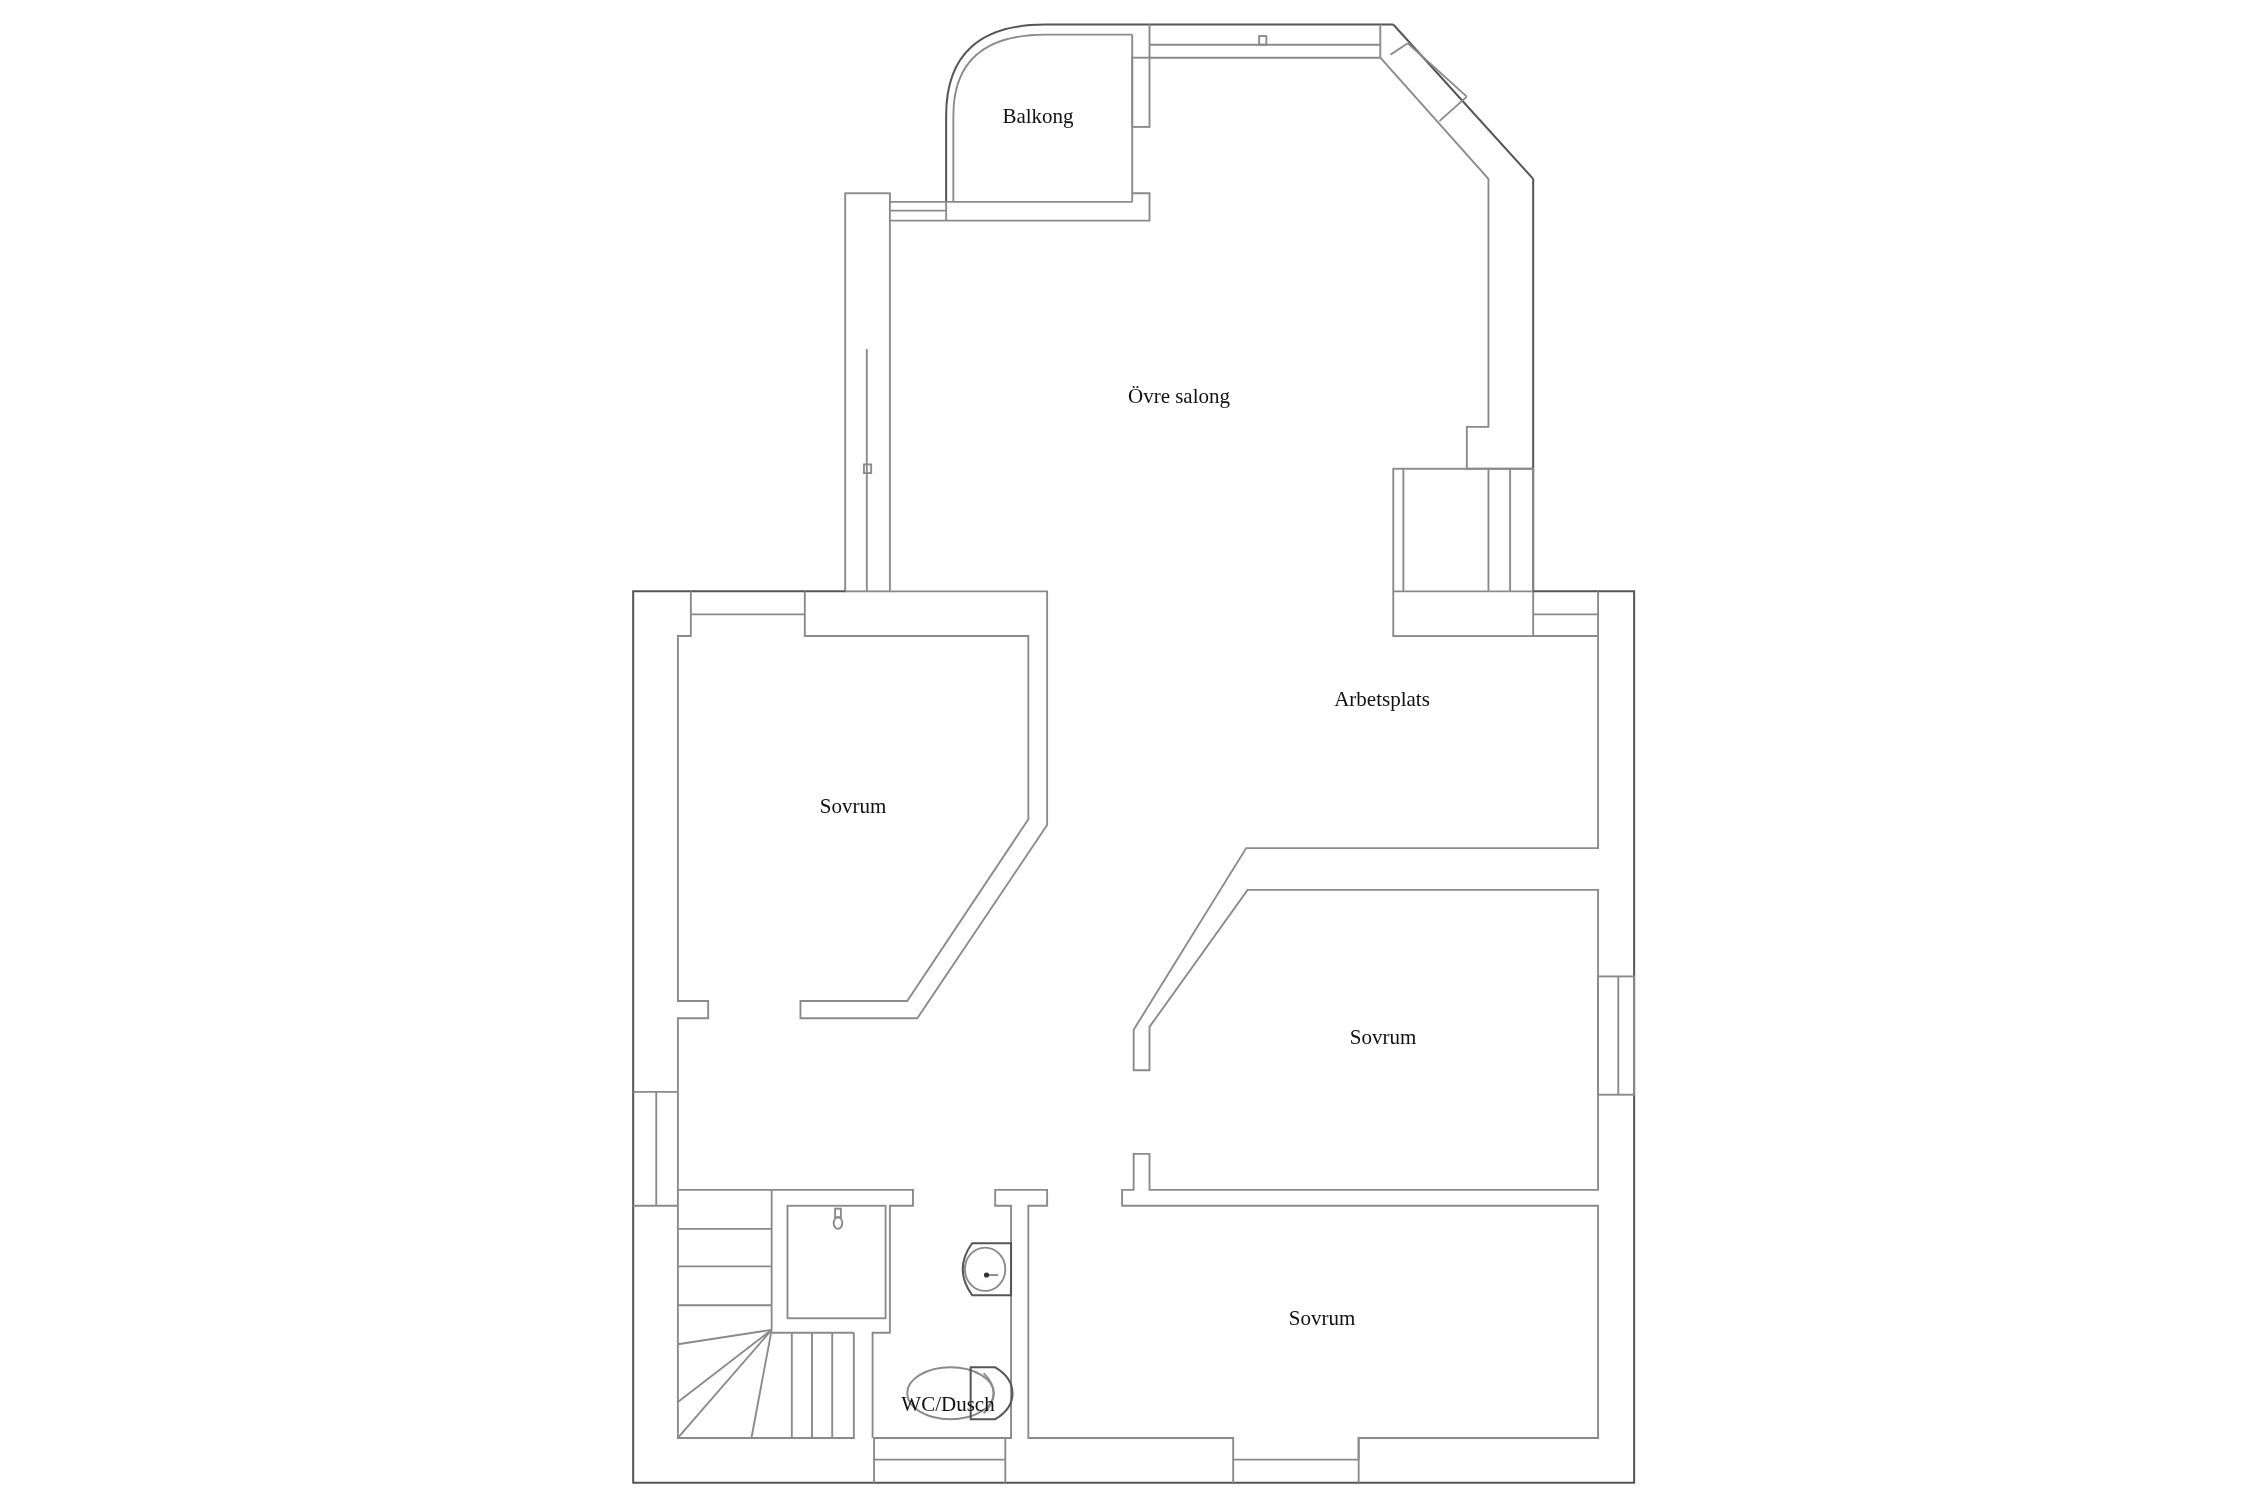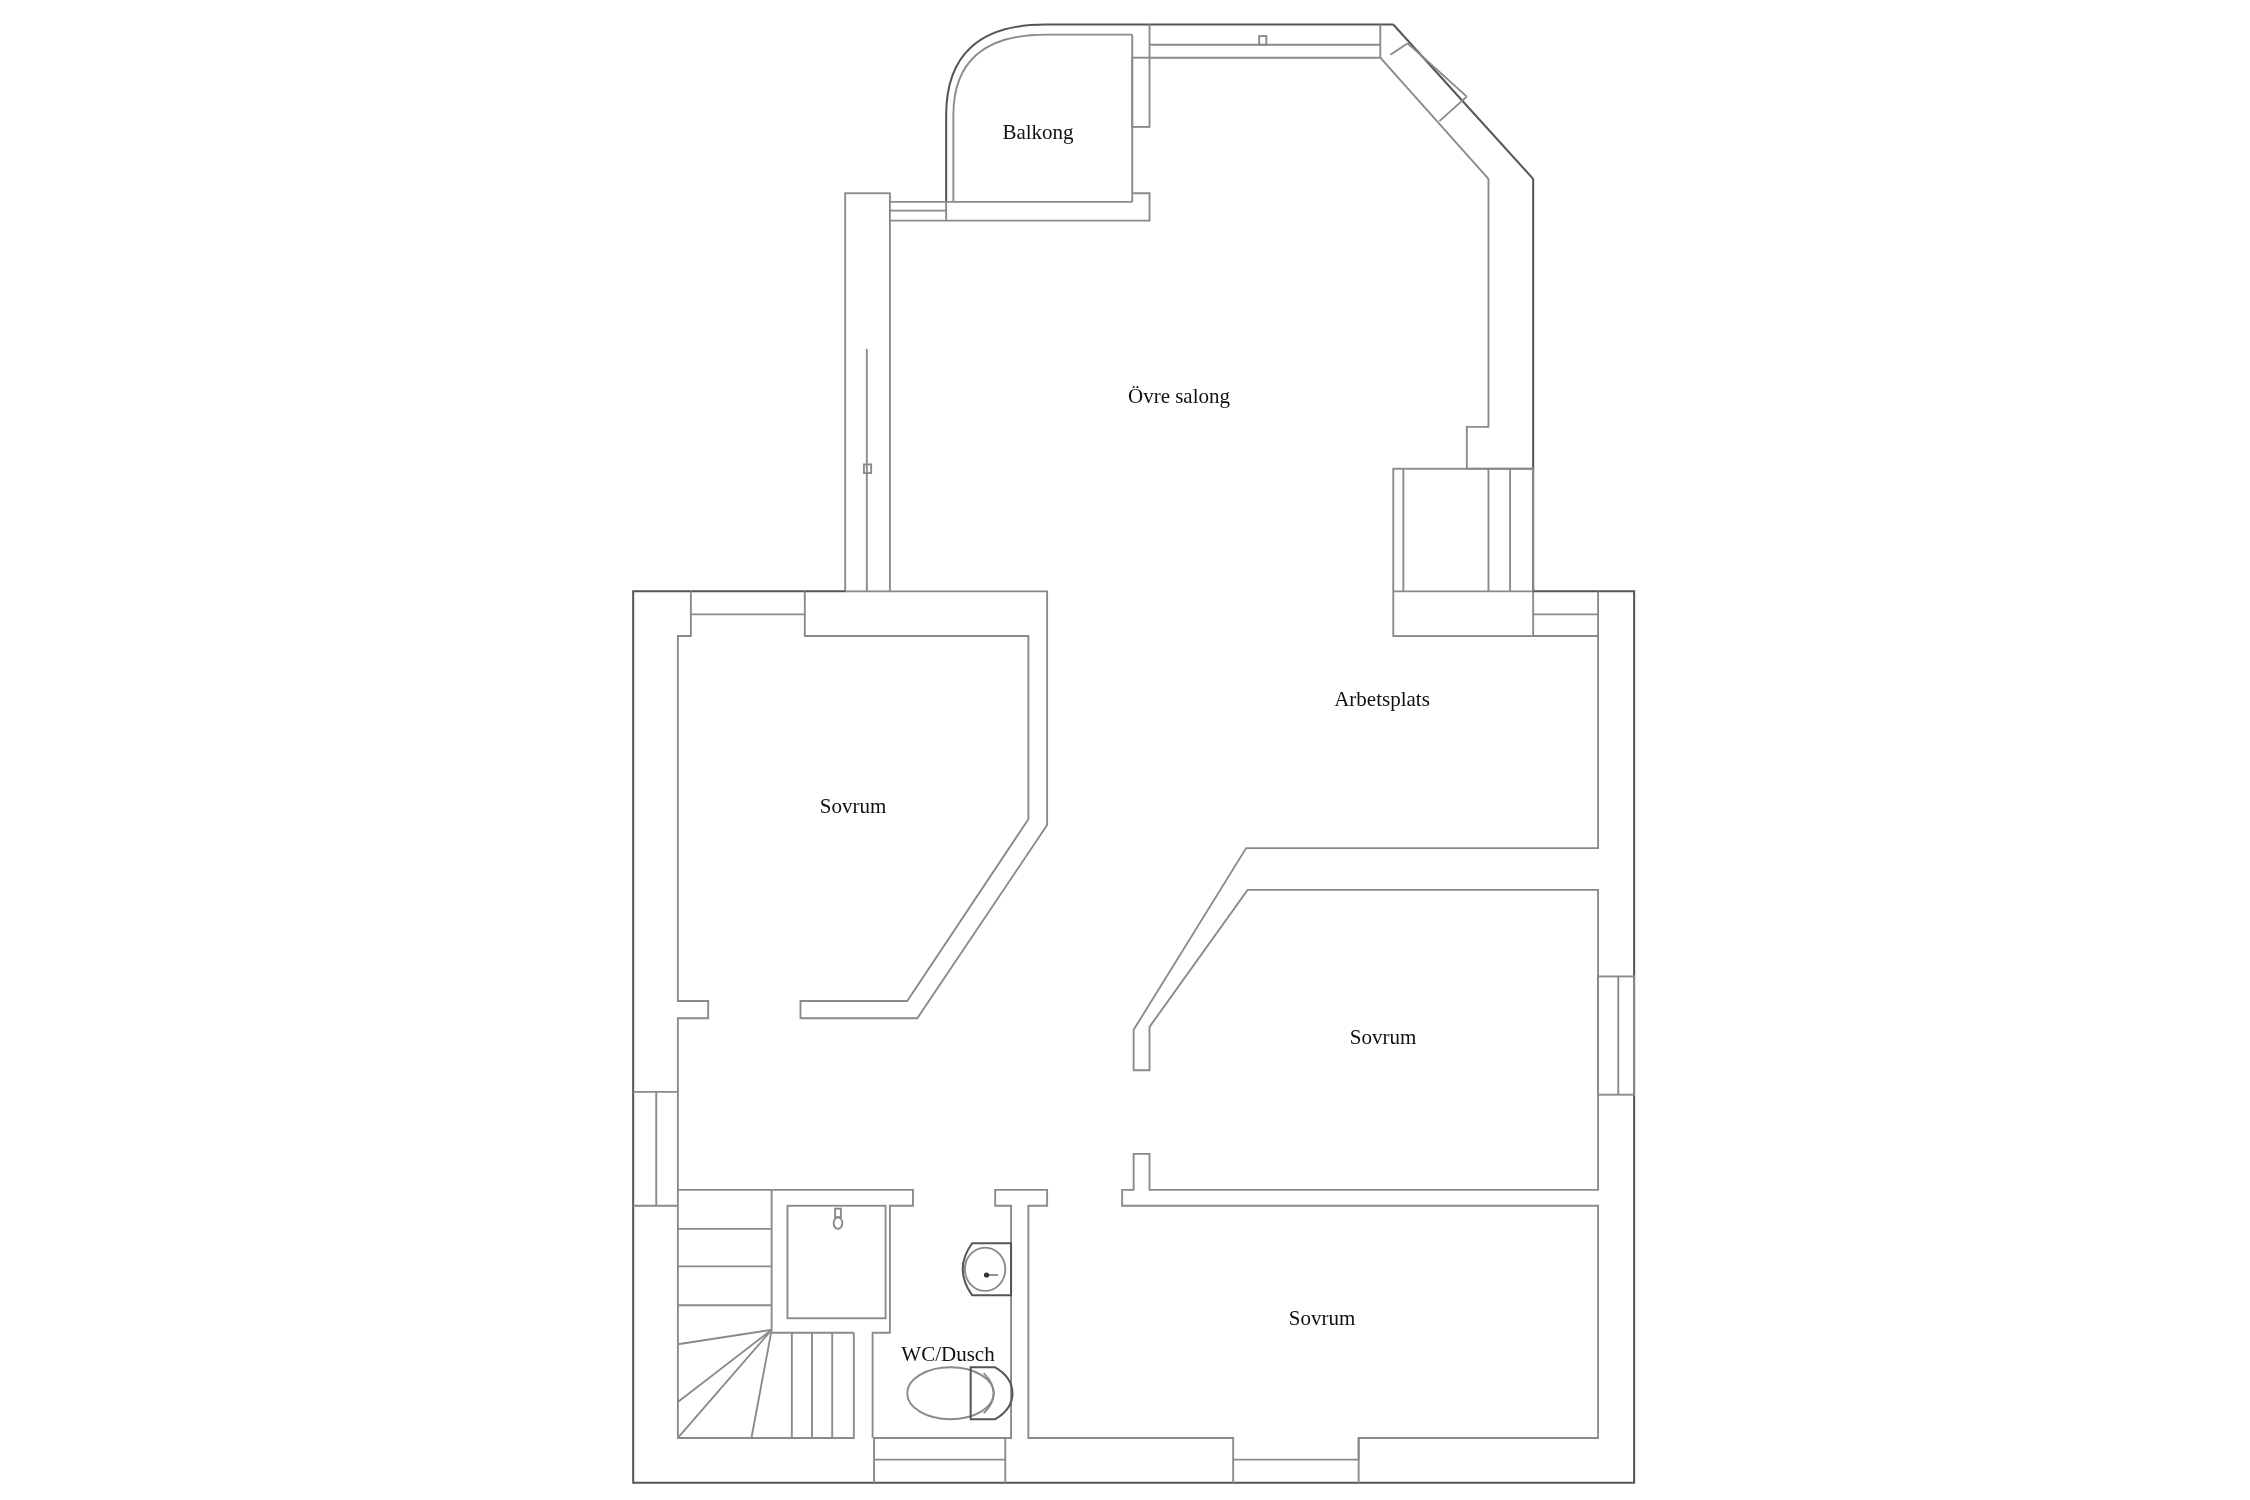--- a/index.html
+++ b/index.html
@@ -105,19 +105,19 @@
     <circle cx="684" cy="884" r="1.8" fill="#333"></circle>
   </g>
 
   <g>
     <ellipse class="w" cx="659" cy="966" rx="30" ry="18"></ellipse>
     <path class="wd" d="M673,948 L690,948 Q702,955 702,966 Q702,977 690,984 L673,984 Z"></path>
     <path class="w" d="M682,952 Q696,966 682,980"></path>
   </g>
 </svg>
 
-<div class="lbl" style="left:1038px;top:132px;">Balkong</div>
+<div class="lbl" style="left:1038px;top:116px;">Balkong</div>
 <div class="lbl" style="left:1179px;top:396px;">Övre salong</div>
 <div class="lbl" style="left:1382px;top:699px;">Arbetsplats</div>
 <div class="lbl" style="left:853px;top:806px;">Sovrum</div>
 <div class="lbl" style="left:1383px;top:1037px;">Sovrum</div>
 <div class="lbl" style="left:1322px;top:1318px;">Sovrum</div>
-<div class="lbl" style="left:948px;top:1354px;">WC/Dusch</div>
+<div class="lbl" style="left:948px;top:1404px;">WC/Dusch</div>
 
 </body></html>

